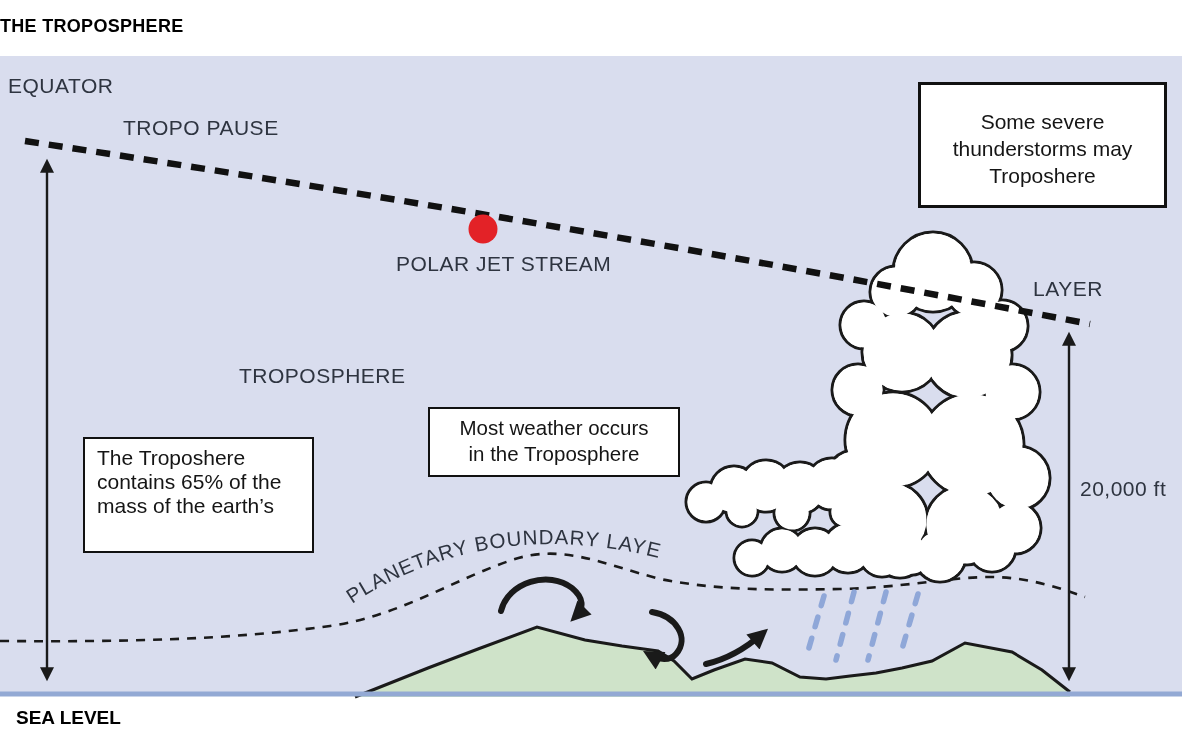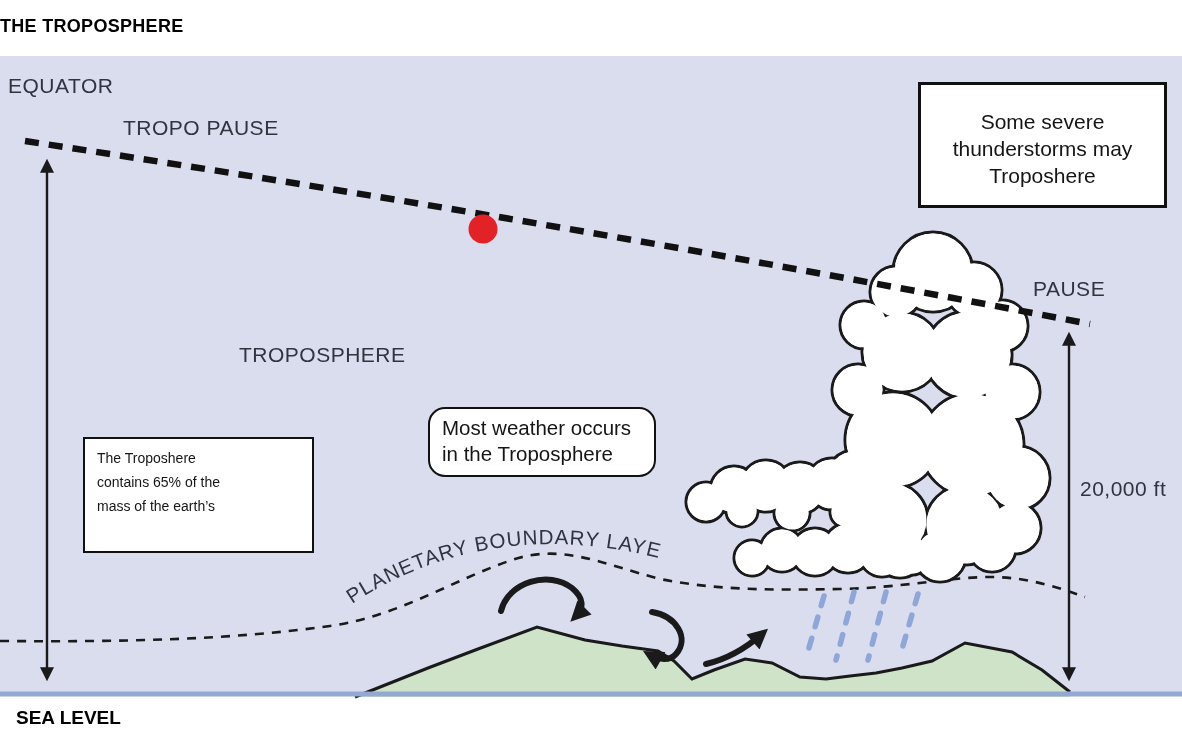--- a/index.html
+++ b/index.html
@@ -7,23 +7,23 @@
          font-family:"Liberation Sans",sans-serif;}
   #scene{position:absolute;left:0;top:0;}
   .lbl{position:absolute;color:#2e3440;font-size:21px;letter-spacing:.5px;white-space:nowrap;}
   .title{position:absolute;left:0;top:16px;width:100%;
          font-weight:bold;font-size:18px;color:#000;letter-spacing:.3px;}
   .sea{position:absolute;left:16px;top:707px;font-weight:bold;font-size:19px;color:#000;}
   .callout{position:absolute;background:#fff;border:2.5px solid #111;color:#151515;
            box-sizing:border-box;}
   .callout .ln{white-space:nowrap;}
   #callout-mass{left:83px;top:437px;width:231px;height:116px;padding:7px 12px;
-                font-size:14px;line-height:24px;text-align:left;}
-  #callout-weather{left:428px;top:407px;width:228px;height:70px;padding:6px 12px;
-                font-size:20.5px;line-height:26px;text-align:left;border-radius:17px;}
+                font-size:21px;line-height:24px;text-align:left;}
+  #callout-weather{left:428px;top:407px;width:252px;height:70px;padding:6px 12px;
+                font-size:20.5px;line-height:26px;text-align:center;}
   #callout-storms{left:918px;top:82px;width:249px;height:126px;padding:23px 4px;
                 font-size:21px;line-height:27px;text-align:center;border-width:3px;}
   .cloud-stroke circle{fill:#fff;stroke:#1a1a1a;stroke-width:3;}
   .cloud-cover circle{fill:#fff;stroke:none;}
 </style>
 </head>
 <body>
 
 <div id="stage">
 
@@ -157,22 +157,23 @@
 
     <path id="pbl-path" d="M 352 604 C 430 552 532 527 655 557" fill="none"></path>
     <text font-size="20.5" letter-spacing="1" fill="#2e3440" font-family="Liberation Sans, sans-serif">
       <textPath href="#pbl-path">PLANETARY BOUNDARY LAYER</textPath>
     </text>
   </svg>
 
   <div class="title">THE TROPOSPHERE</div>
   <div class="lbl" style="left:8px;top:74px;">EQUATOR</div>
   <div class="lbl" style="left:123px;top:116px;">TROPO PAUSE</div>
-  <div class="lbl" style="left:239px;top:343px;text-align:center;">TROPOSPHERE</div>
-  <div class="lbl" style="left:1033px;top:277px;">PAUSE</div>
+  <div class="lbl" style="left:396px;top:252px;">POLAR JET STREAM</div>
+  <div class="lbl" style="left:239px;top:364px;text-align:center;">TROPOSPHERE</div>
+  <div class="lbl" style="left:1033px;top:277px;">LAYER</div>
   <div class="lbl" style="left:1080px;top:477px;text-align:center;">20,000 ft</div>
   <div class="sea">SEA LEVEL</div>
 
   <div class="callout" id="callout-mass">
     <div class="ln">The Troposhere</div>
     <div class="ln">contains 65% of the</div>
     <div class="ln">mass of the earth’s</div>
   </div>
   <div class="callout" id="callout-weather">
     <div class="ln">Most weather occurs</div>

